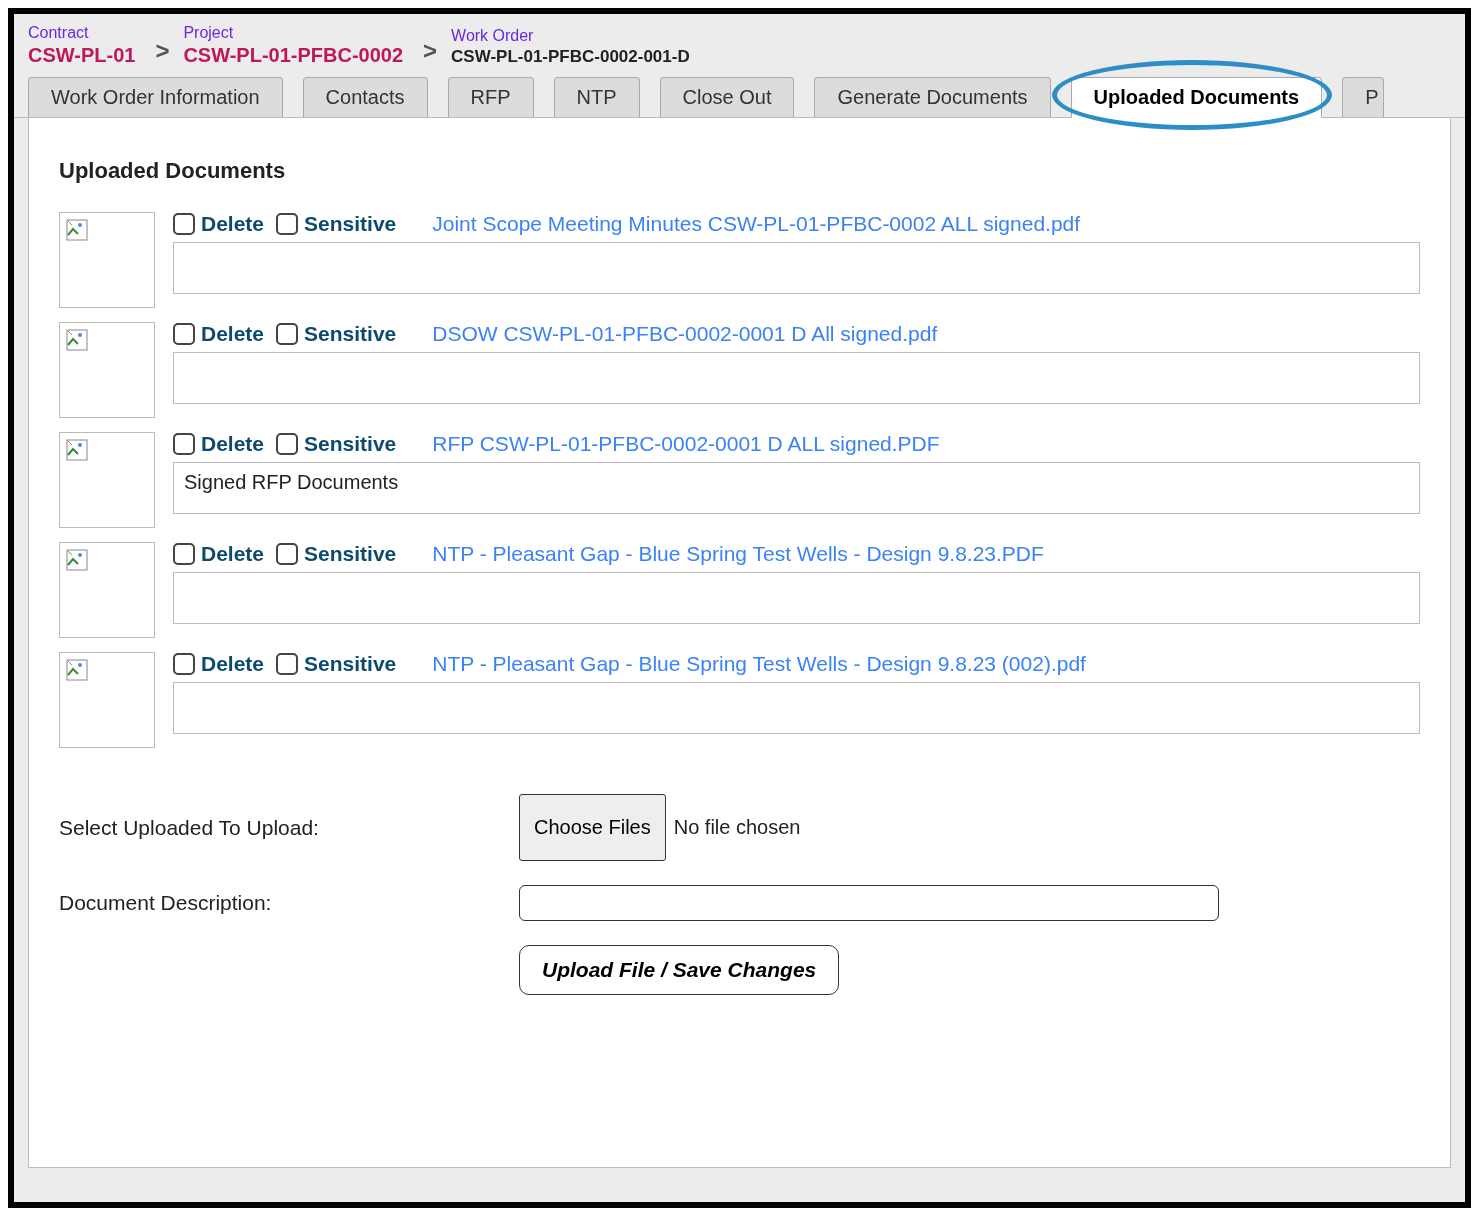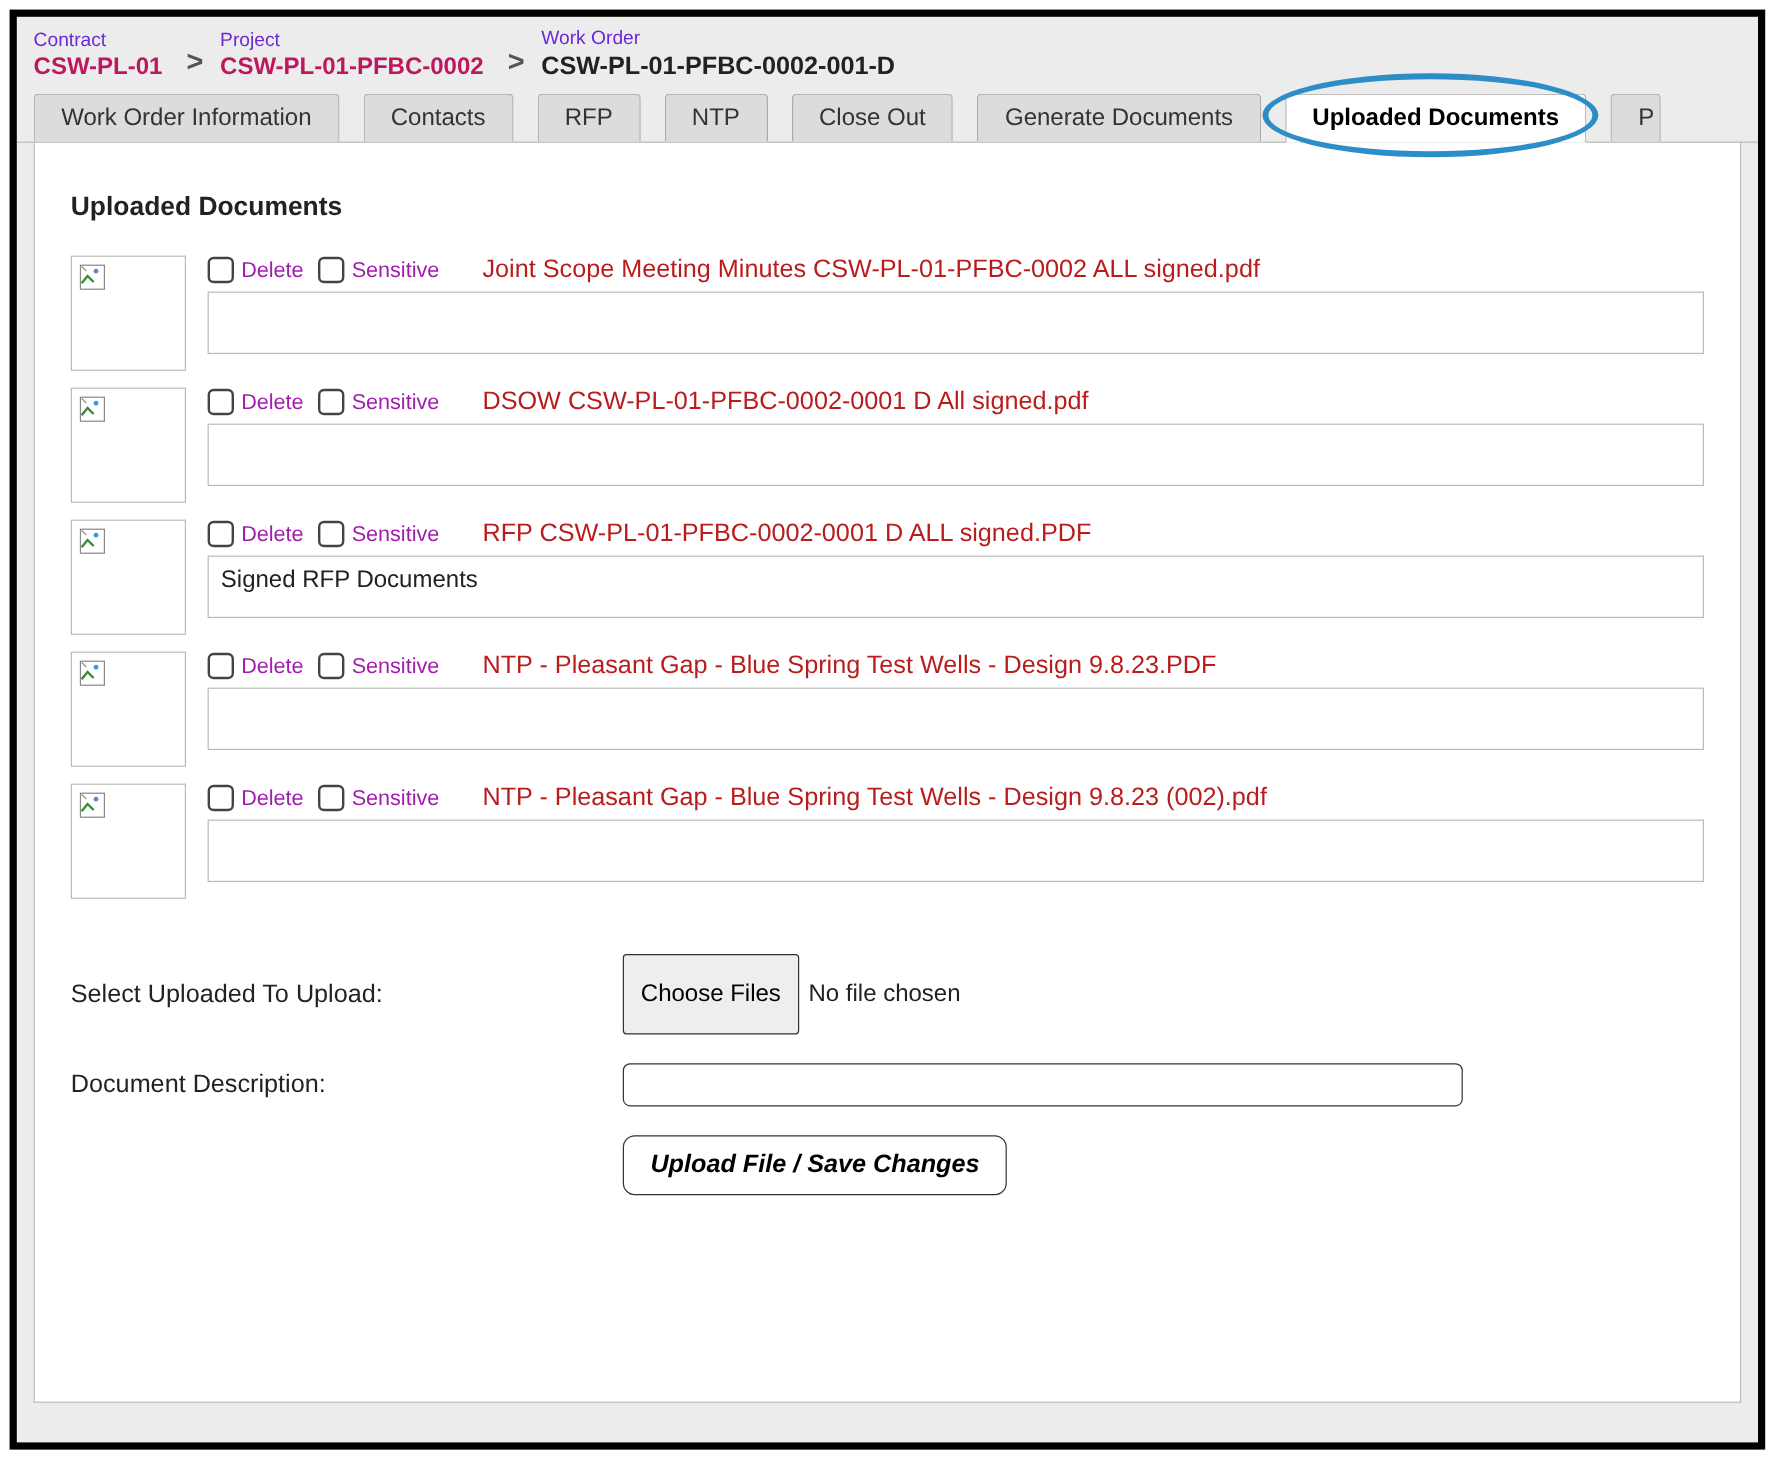--- a/index.html
+++ b/index.html
@@ -34,21 +34,21 @@
       margin-bottom: 2px;
     }
     .bc-value-link {
       font-size: 20px;
       font-weight: 700;
       color: #be185d;
       text-decoration: none;
       cursor: pointer;
     }
     .bc-value {
-      font-size: 21px;
+      font-size: 17px;
       font-weight: 700;
       color: #222;
     }
     .bc-sep {
       font-size: 24px;
       font-weight: 700;
       color: #555;
       padding: 0 10px 2px 10px;
       align-self: flex-end;
     }
@@ -141,27 +141,28 @@
     .cb {
       width: 22px;
       height: 22px;
       border: 2px solid #444;
       border-radius: 5px;
       background: #fff;
       cursor: pointer;
       flex-shrink: 0;
     }
     .cb-label {
-      font-size: 18px;
-      color: #a21caf;
+      font-size: 21px;
+      color: #0c4a6e;
       margin-right: 6px;
+      font-weight: bold;
     }
     .doc-link {
       font-size: 21px;
-      color: #b91c1c;
+      color: #3b82f6;
       text-decoration: none;
       cursor: pointer;
       margin-left: 24px;
     }
     .doc-desc {
       border: 1px solid #bbb;
       min-height: 52px;
       padding: 8px 10px;
       font-size: 20px;
       color: #222;

